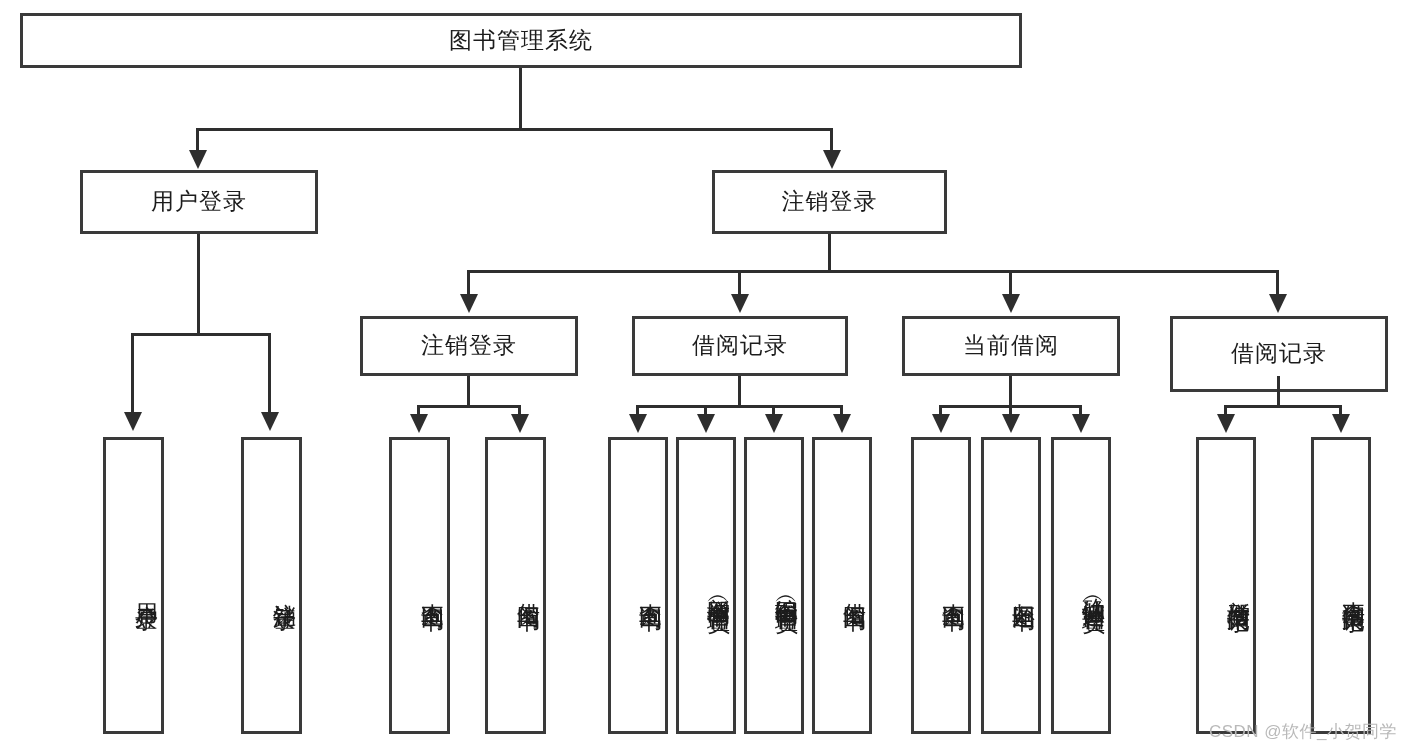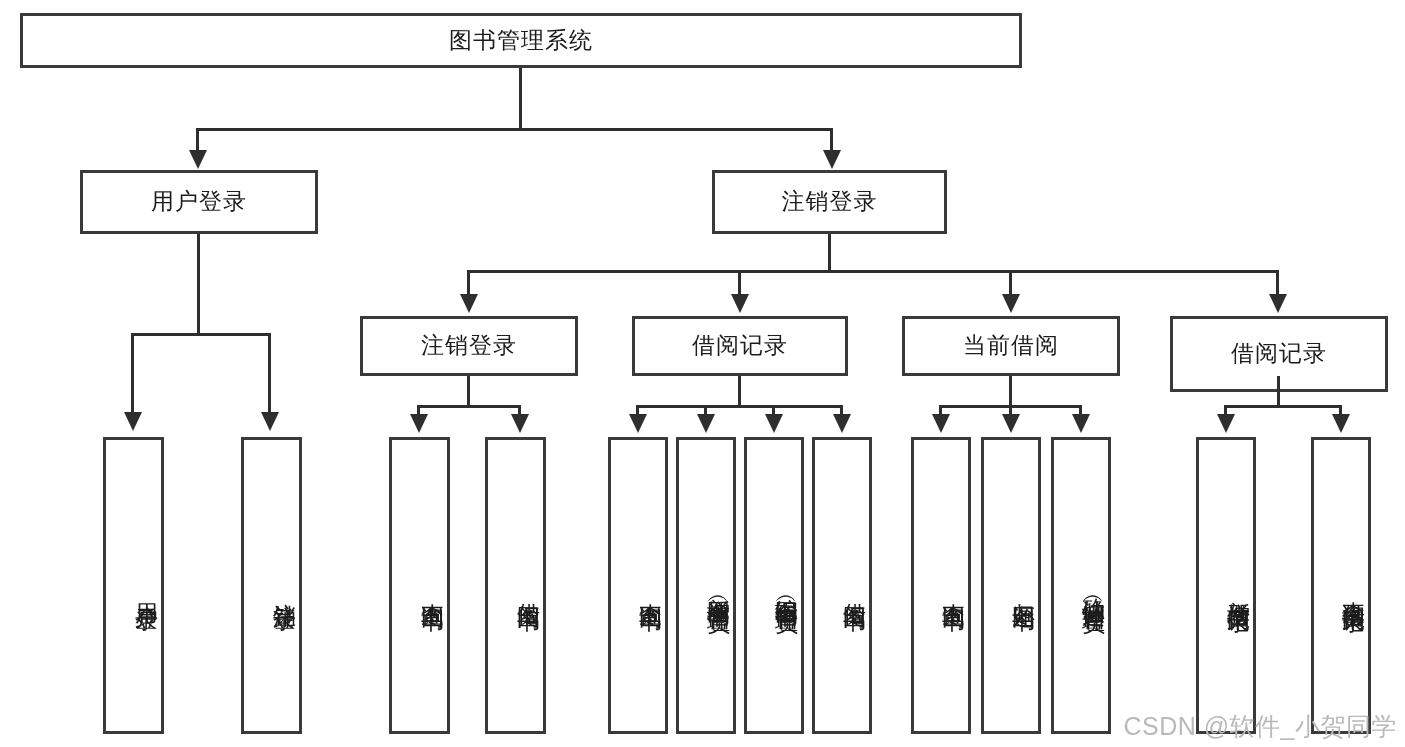--- a/index.html
+++ b/index.html
@@ -57,21 +57,21 @@
     height: 0;
     border-left: 9px solid transparent;
     border-right: 9px solid transparent;
     border-top: 19px solid #2e2e2e;
   }
   
   #watermark {
     position: absolute;
     right: 8px;
     bottom: 4px;
-    font-size: 25px;
+    font-size: 17px;
     color: #b9b9b9;
     letter-spacing: 0.5px;
     white-space: nowrap;
     user-select: none;
   }
 </style>
 </head>
 <body>
 
 <div id="canvas">

